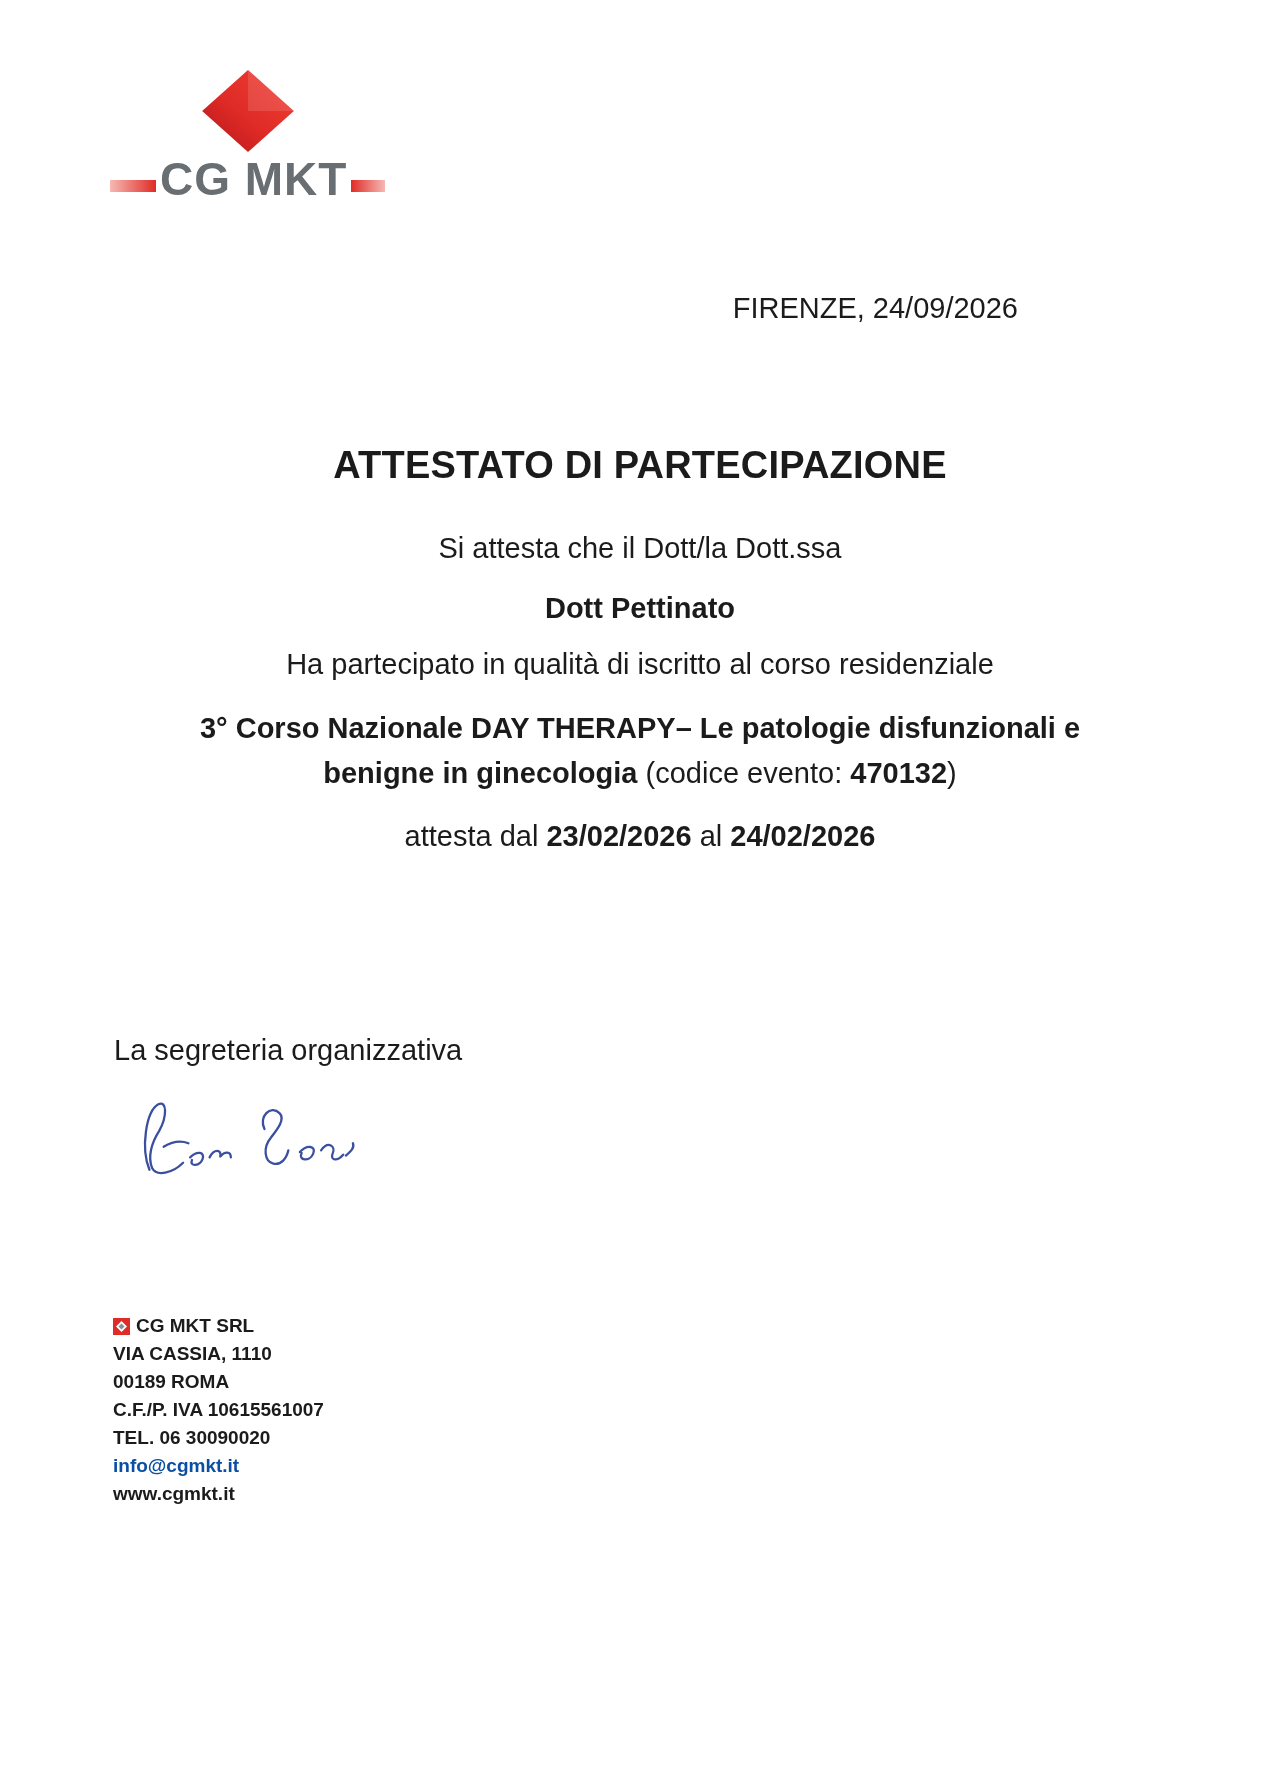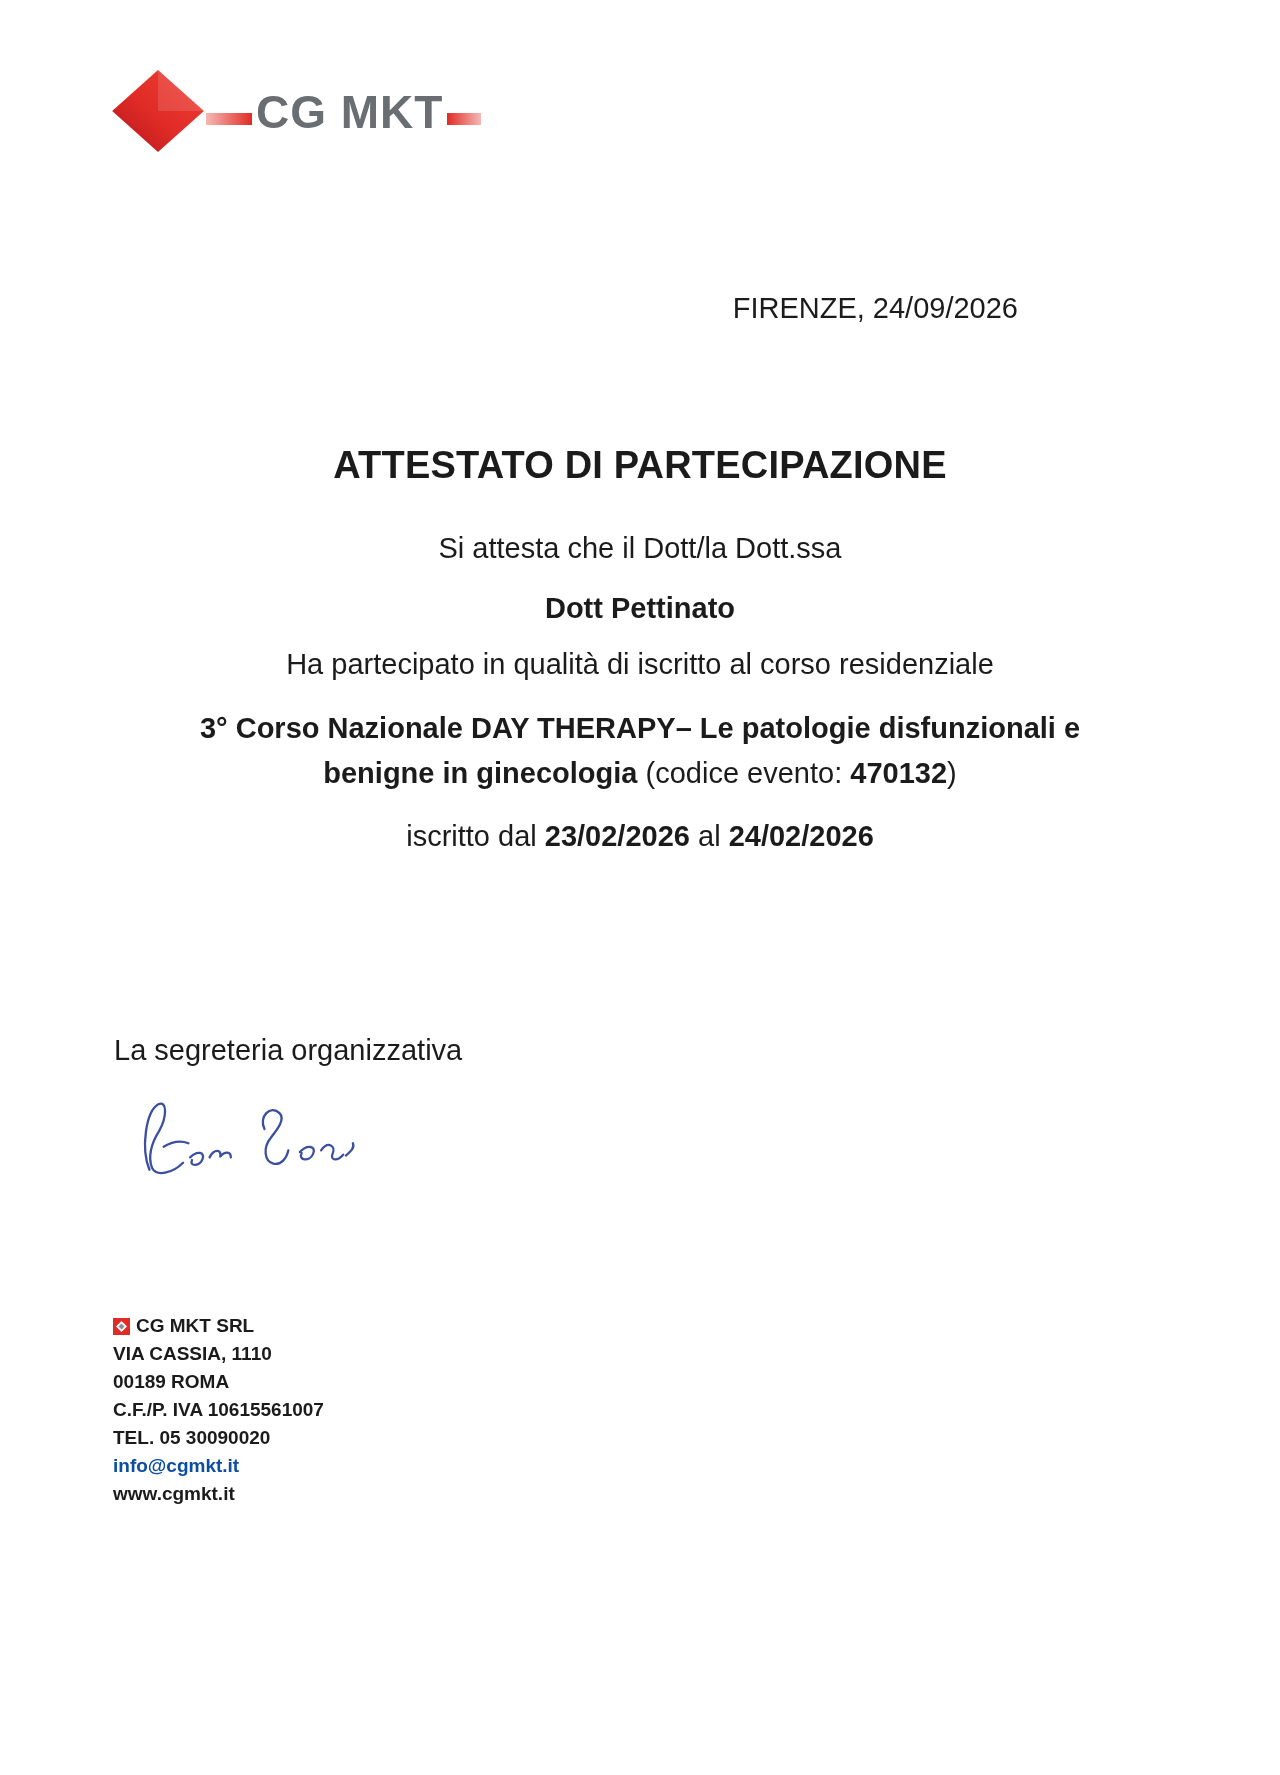--- a/index.html
+++ b/index.html
@@ -13,21 +13,21 @@
     color:#1b1b1b;
     overflow:hidden;
   }
 
   
   .logo-block {
     position:absolute;
     top:68px;
     left:110px;
     display:flex;
-    flex-direction:row;
+    flex-direction:column;
     align-items:center;
   }
   .logo-diamond { width:96px; height:86px; margin-bottom:2px; }
   .logo-row { display:flex; align-items:center; }
   .logo-bar { height:12px; }
   .logo-bar.left  { width:46px; background:linear-gradient(to right,#f6b9b4,#e02b26); margin-right:4px; margin-top:14px;}
   .logo-bar.right { width:34px; background:linear-gradient(to right,#e02b26,#f6b9b4); margin-left:4px; margin-top:14px;}
   .logo-text {
     font-size:46px;
     font-weight:700;
@@ -126,21 +126,21 @@
 
   <div class="centered name-line">Dott Pettinato</div>
 
   <div class="centered participation-line">Ha partecipato in qualità di iscritto al corso residenziale</div>
 
   <div class="centered course-line">
     <span>3° Corso Nazionale DAY THERAPY– Le patologie disfunzionali e benigne in ginecologia</span><span class="regular"> (codice evento: </span><span>470132</span><span class="regular">)</span>
   </div>
 
   <div class="centered held-line">
-    <span>iscritto dal </span><b>23/02/2026</b><span> al </span><b>24/02/2026</b>
+    <span>attesta dal </span><b>23/02/2026</b><span> al </span><b>24/02/2026</b>
   </div>
 
   <div class="secretary-line">La segreteria organizzativa</div>
 
   <svg class="signature" viewBox="0 0 260 120">
     <g fill="none" stroke="#3a4fa0" stroke-width="2.6" stroke-linecap="round" stroke-linejoin="round">
       <path d="M 22 88 C 12 64, 18 22, 32 14 C 42 9, 42 28, 33 44 C 24 58, 20 74, 25 86 C 30 96, 48 92, 60 80"></path>
       <path d="M 38 62 C 48 56, 58 55, 66 58"></path>
       <path d="M 68 74 c 8 -8 17 -6 14 2 c -3 8 -15 9 -12 1"></path>
       <path d="M 90 74 c 5 -10 14 -9 12 -1 c 5 -6 12 -6 12 1"></path>
@@ -156,18 +156,18 @@
       <svg class="footer-mark" viewBox="0 0 17 17">
         <rect x="0" y="0" width="17" height="17" fill="#e02b26"></rect>
         <polygon points="8.5,3 14,8.5 8.5,14 3,8.5" fill="#ffffff"></polygon>
         <polygon points="8.5,5.5 11.5,8.5 8.5,11.5 5.5,8.5" fill="#8a8f93"></polygon>
       </svg>
       <span>CG MKT SRL</span>
     </div>
     <div>VIA CASSIA, 1110</div>
     <div>00189 ROMA</div>
     <div>C.F./P. IVA  10615561007</div>
-    <div>TEL. 05 30090020</div>
+    <div>TEL. 06 30090020</div>
     <div><a class="footer-link">info@cgmkt.it</a></div>
     <div>www.cgmkt.it</div>
   </div>
 
 </div>
 
 </body></html>

